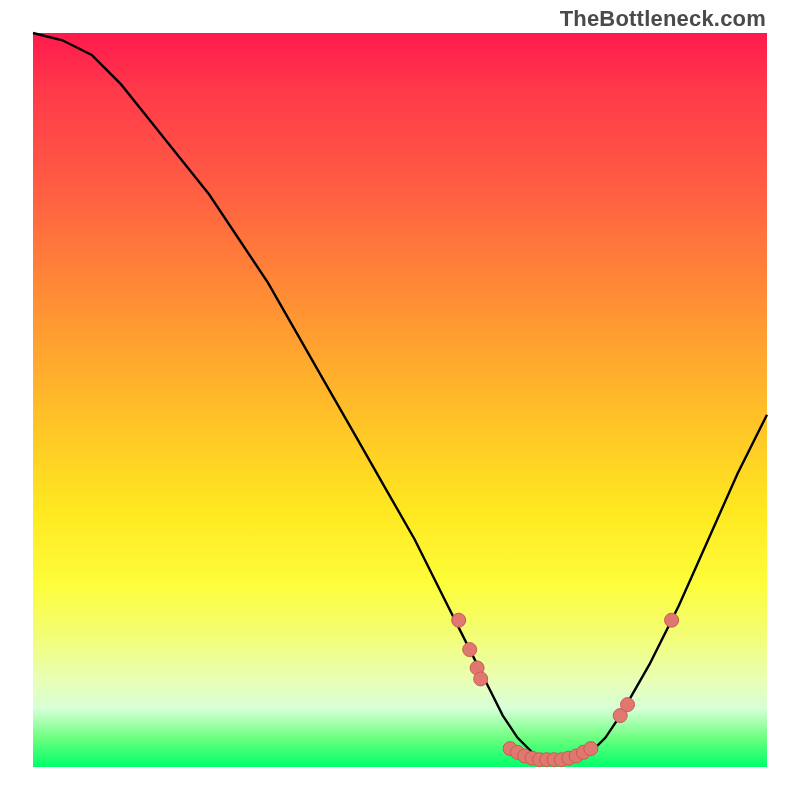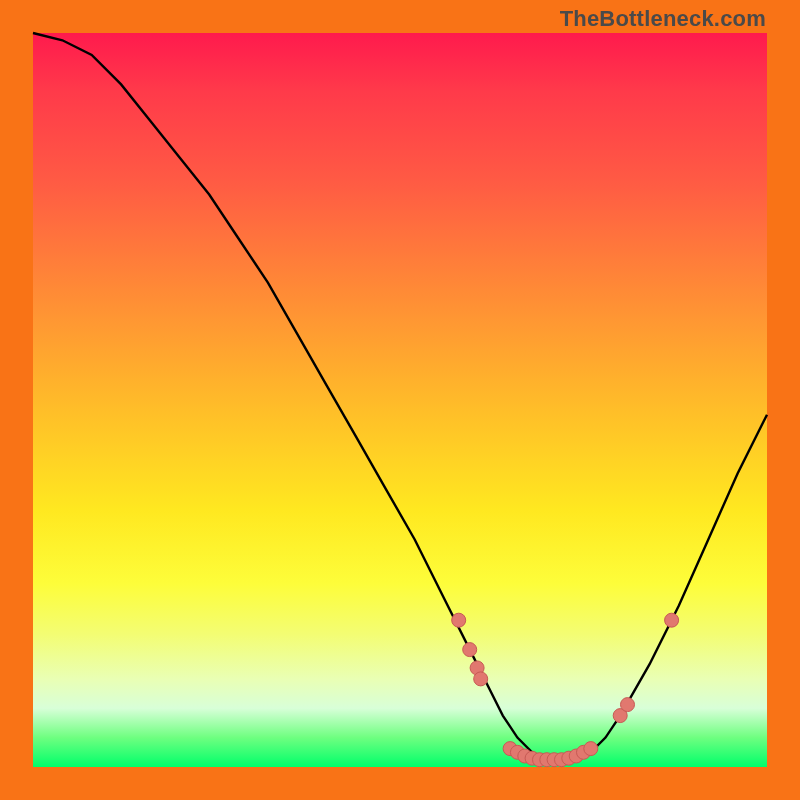--- a/index.html
+++ b/index.html
@@ -10,21 +10,21 @@
     background: #000;
     overflow: hidden;
     font-family: Arial, Helvetica, sans-serif;
   }
   .frame {
     position: absolute;
     top: 0;
     left: 0;
     width: 800px;
     height: 800px;
-    background: #f97316;
+    background: #ffffff;
   }
   .plot {
     position: absolute;
     top: 33px;
     left: 33px;
     width: 734px;
     height: 734px;
     
     background: linear-gradient(to bottom,
       #ff1a4d 0%,

